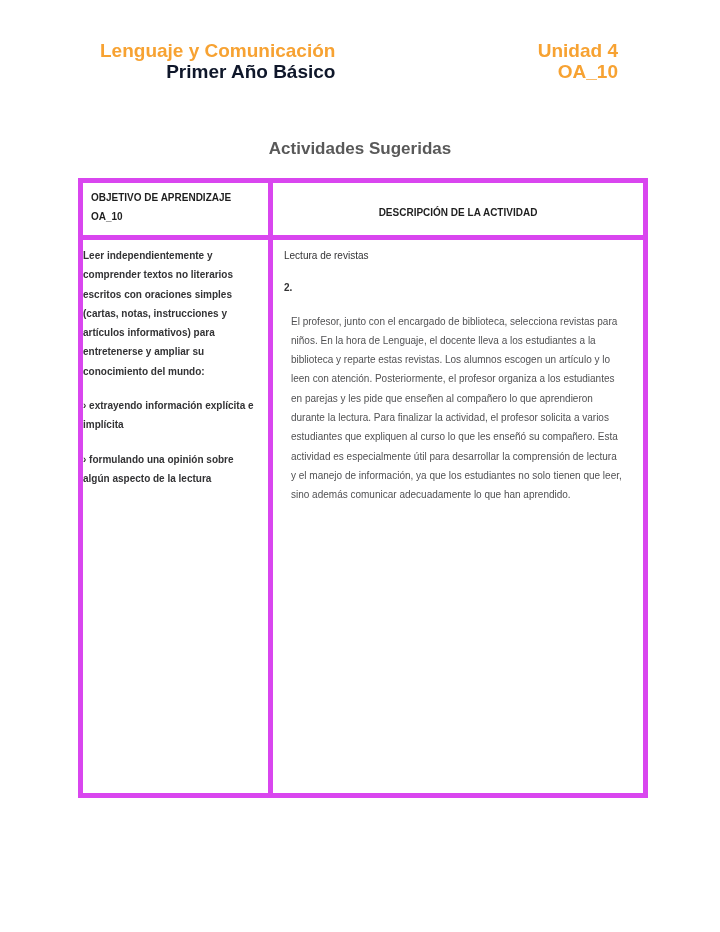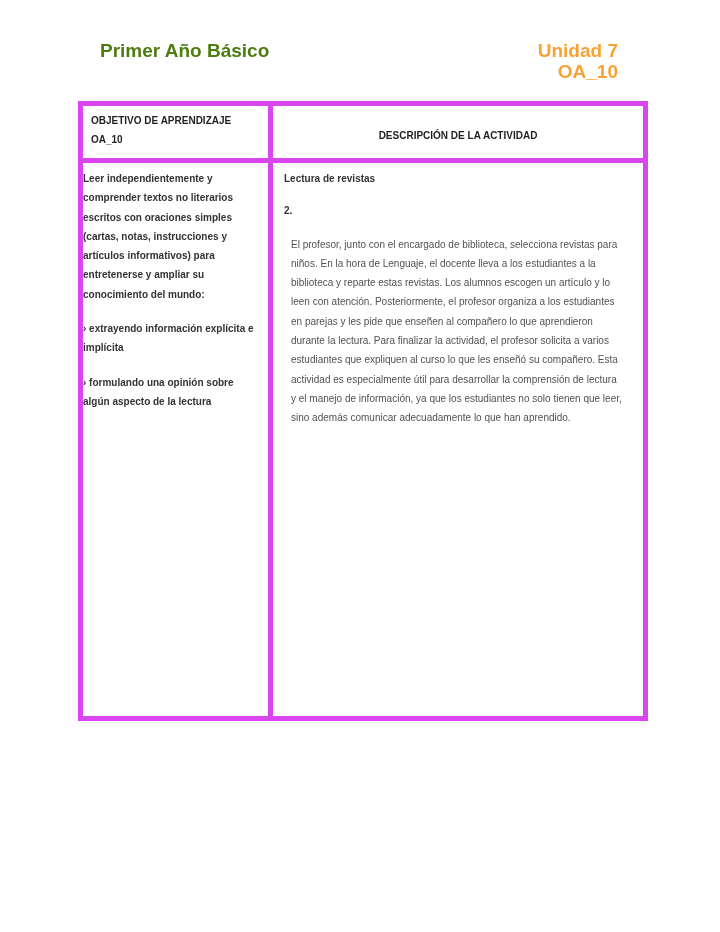--- a/index.html
+++ b/index.html
@@ -28,21 +28,22 @@
     font-weight: bold;
     line-height: 21px;
   }
   .doc-header .right {
     text-align: right;
   }
   .subject {
     color: var(--accent, #f7a232);
   }
   .grade {
-    color: #4d7c0f;
+    color: #0f172a;
+    text-align: right;
   }
   .unit, .oa {
     color: var(--accent, #f7a232);
   }
   .section-title {
     margin-top: 57px;
     text-align: center;
     font-size: 17px;
     font-weight: bold;
     color: var(--title-gray, #595959);
@@ -86,48 +87,50 @@
     padding: 6px 12px 6px 11px;
     color: #515153;
   }
   .objective-intro {
     margin: 0 0 10px 0;
   }
   .objective-bullet {
     margin: 15px 0 10px 0;
   }
   .activity-title {
-    font-weight: bold;
+    font-weight: normal;
     color: #333335;
     margin: 0 0 13px 0;
   }
   .activity-number {
     font-weight: bold;
     color: #333335;
     margin: 0 0 14px 0;
   }
   .activity-body {
     margin: 7px;
   }
 </style>
 </head>
 <body>
 
 <div class="page">
 
   <div class="doc-header">
     <div class="left">
+      <div class="subject">Lenguaje y Comunicación</div>
       <div class="grade">Primer Año Básico</div>
     </div>
     <div class="right">
-      <div class="unit">Unidad 7</div>
+      <div class="unit">Unidad 4</div>
       <div class="oa">OA_10</div>
     </div>
   </div>
 
+  <div class="section-title">Actividades Sugeridas</div>
 
   <div class="tbl-wrap">
     <table class="activities">
       <colgroup>
           <col class="c1">
           <col class="c2">
         </colgroup>
       <tbody>
           <tr>
         <th class="hdr-objective">OBJETIVO DE APRENDIZAJE OA_10</th>

